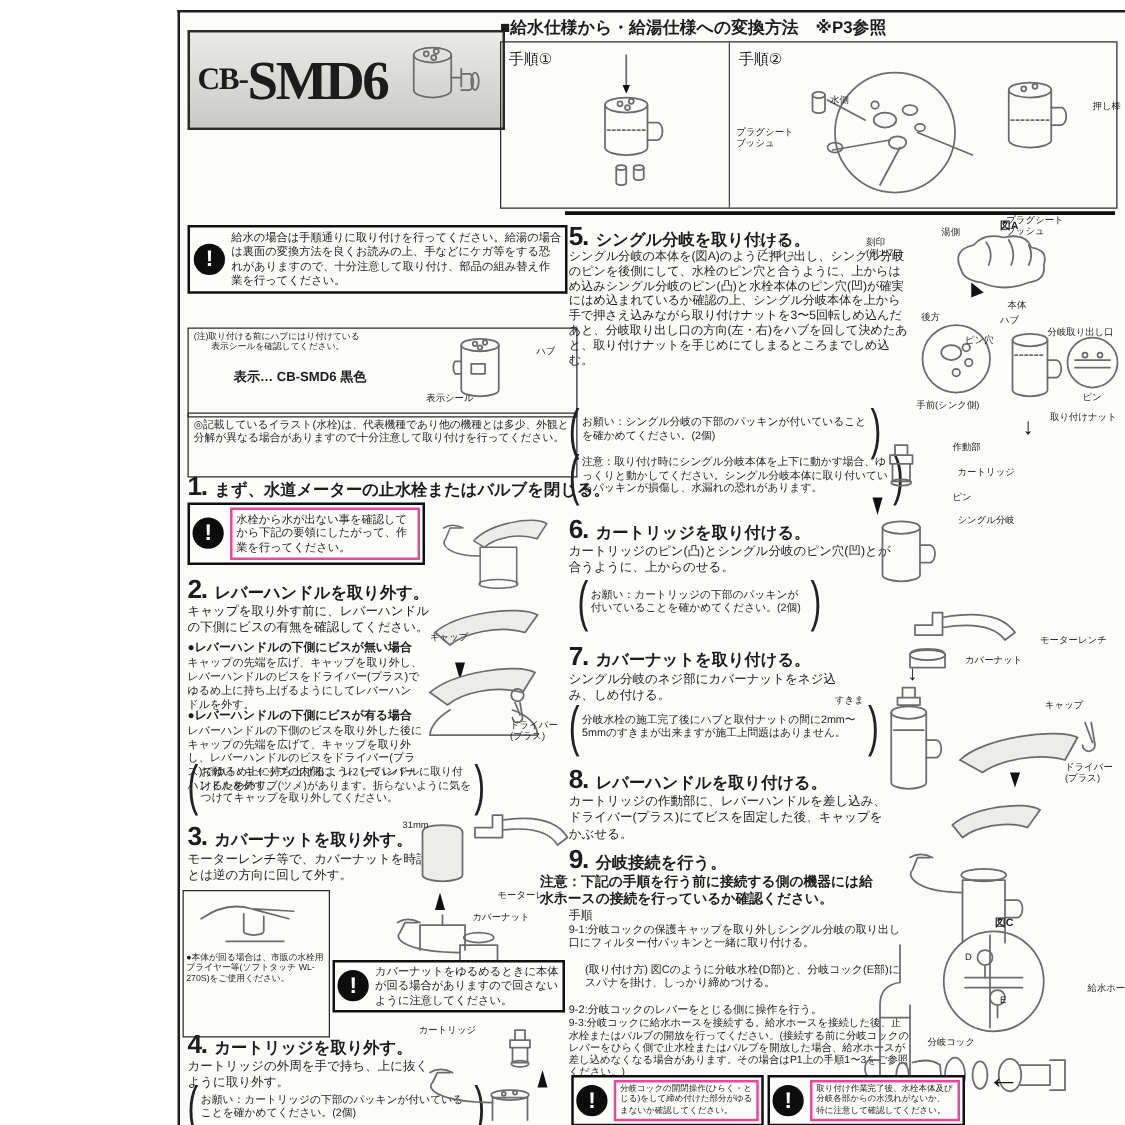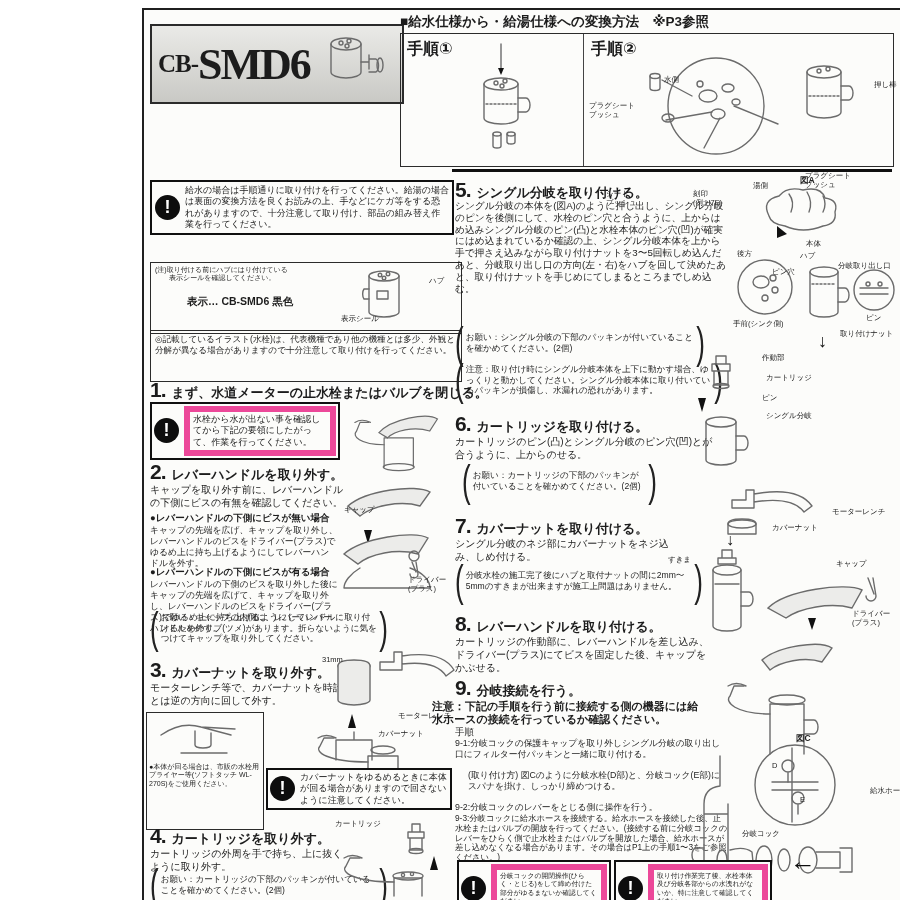--- a/index.html
+++ b/index.html
@@ -14,35 +14,35 @@
   .tiny{font-size:7px;line-height:1.2;}
   .pre{white-space:pre-line;}
   .bold{font-weight:bold;}
   .stepline{display:flex;align-items:baseline;gap:6px;}
   .stepnum{font-size:21px;font-weight:800;letter-spacing:-1px;font-family:"Liberation Sans",sans-serif;}
   .steptitle{font-size:13px;font-weight:800;}
   .wbox{display:flex;gap:5px;align-items:center;border:2px solid #101010;padding:3px;background:#fcfcfa;}
   .wicon{flex:0 0 auto;width:25px;height:25px;border-radius:50%;background:#0d0d0d;color:#fff;
          font-weight:900;font-size:18px;line-height:25px;text-align:center;}
   .wtxt{font-size:9px;line-height:1.25;}
-  .inner{border:6px solid #ec4899;padding:2px 3px;}
+  .inner{border:2px solid #ec4899;padding:2px 3px;}
   .paren{display:flex;align-items:center;gap:2px;}
   .pmark{font-size:26px;font-weight:400;color:#222;transform:scaleY(1.7);line-height:1;flex:0 0 auto;}
   .label{position:absolute;font-size:7.5px;color:#222;white-space:nowrap;line-height:1.15;}
   .label.pre{white-space:pre-line;margin-top:10px;}
   .arrow{position:absolute;font-weight:900;color:#0d0d0d;line-height:1;}
   svg.ill{position:absolute;overflow:visible;}
   .stroke{fill:none;stroke:#6b6b6b;stroke-width:1.4;stroke-linecap:round;stroke-linejoin:round;}
   .fillg{fill:#ececea;stroke:#6b6b6b;stroke-width:1.4;}
   .logoBox{border:2px solid #2b2b2b;background:linear-gradient(#eaeae7,#c9c9c5);
            display:flex;align-items:center;padding:0 6px;}
   .logoPrefix{font-family:"Liberation Serif","DejaVu Serif",serif;font-size:25px;font-weight:600;letter-spacing:-1px;}
   .logoModel{font-family:"Liberation Serif","DejaVu Serif",serif;font-size:44px;font-weight:800;letter-spacing:-2px;}
   .convTitle{font-size:13.5px;font-weight:800;}
-  .procLabel{font-size:16px;font-weight:700;}
+  .procLabel{font-size:12px;font-weight:400;}
   .rule{background:#101010;}
   .caseHead{font-size:9.5px;font-weight:700;}
   .caseBody{font-size:8.8px;line-height:1.25;}
 </style>
 </head>
 <body>
 
 <div id="canvas">
   <div class="page"></div>
 

